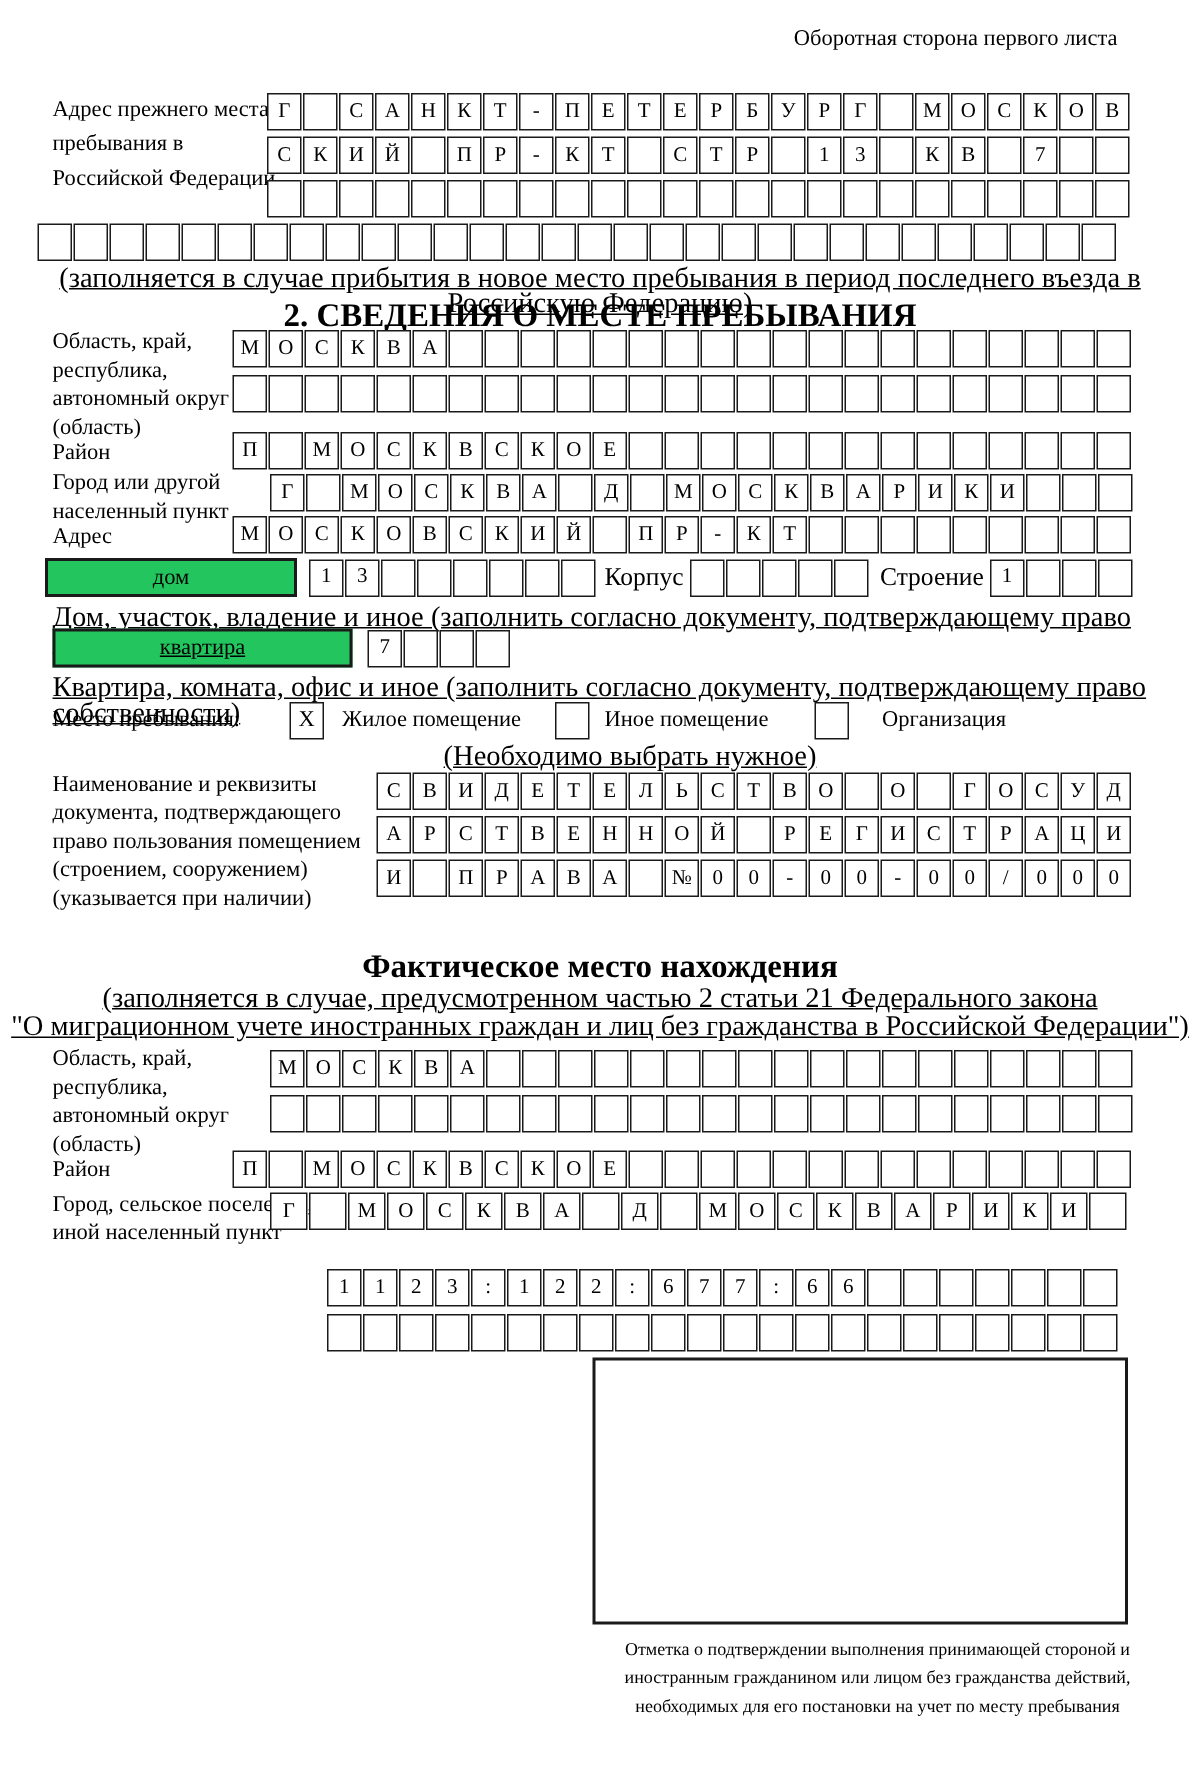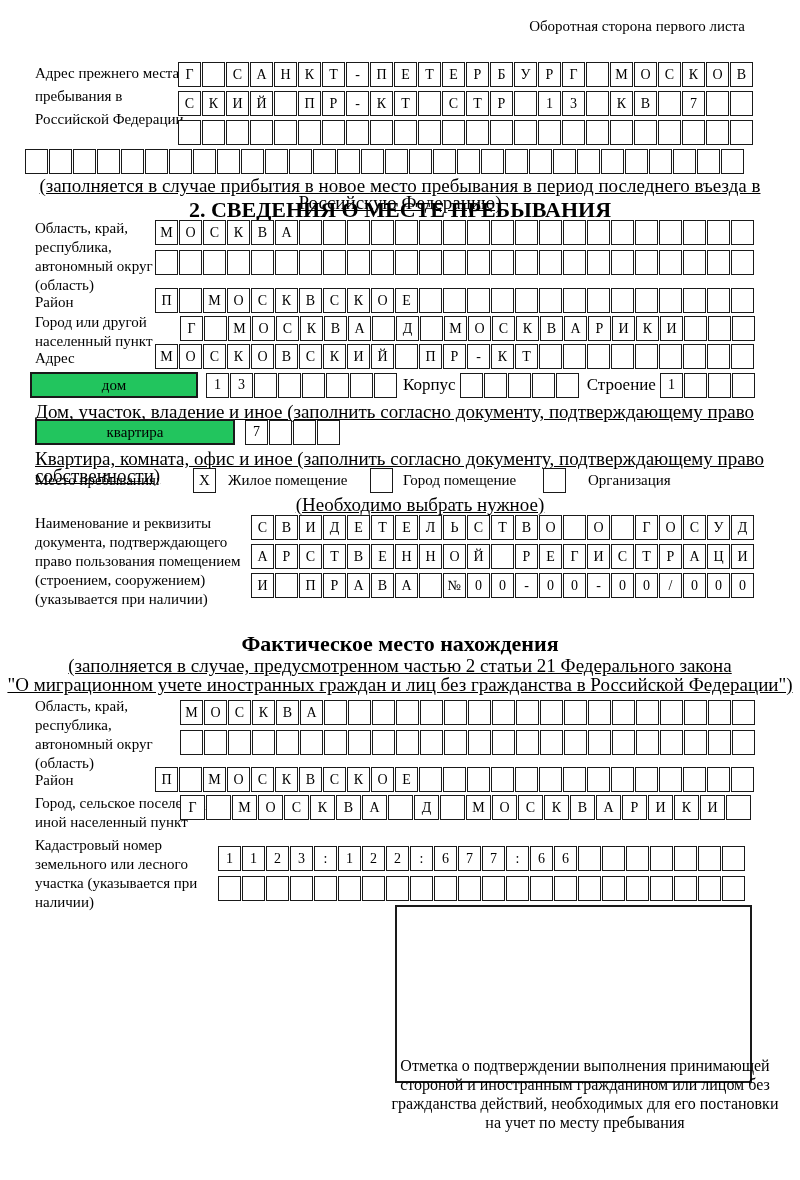--- a/index.html
+++ b/index.html
@@ -16,36 +16,36 @@
         display:flex;align-items:center;justify-content:center;font-size:14px;flex:none;}
   .wide .cell{width:25px;}
   .bigbox{box-sizing:border-box;border:2px solid #1a1a1a;height:26px;display:flex;
           align-items:center;justify-content:center;font-size:15px;flex:none;background:#22c55e;}
   .hrow{position:absolute;display:flex;align-items:center;}
   .hlbl{font-size:17px;flex:none;}
   .chk{position:absolute;box-sizing:border-box;width:23px;height:25px;border:1.8px solid #1a1a1a;
        display:flex;align-items:center;justify-content:center;font-size:15px;background:#fff;}
   .stamp{position:absolute;left:395px;top:905px;width:357px;height:178px;border:2px solid #1a1a1a;
          box-sizing:border-box;background:#fff;}
-  .stampnote{position:absolute;left:385px;top:1056px;width:400px;text-align:center;
-             font-size:16px;line-height:19px;}
+  .stampnote{position:absolute;left:385px;top:1090px;width:400px;text-align:center;
+             font-size:12px;line-height:19px;}
   
   .p-prev-label{left:35px;top:62px;width:150px;line-height:23px;}
   .p-prev-r1{left:178px;top:62px;} .p-prev-r2{left:178px;top:91px;} .p-prev-r3{left:178px;top:120px;}
   .p-prev-full{left:25px;top:149px;}
   .p-note1{top:177px;}
   .p-s2title{top:197px;}
   .p-reg-label{left:35px;top:219px;width:140px;}
   .p-reg-r1{left:155px;top:220px;} .p-reg-r2{left:155px;top:250px;}
   .p-dis-label{left:35px;top:293px;} .p-dis-row{left:155px;top:288px;}
   .p-city-label{left:35px;top:313px;width:152px;} .p-city-row{left:180px;top:316px;}
   .p-str-label{left:35px;top:349px;} .p-str-row{left:155px;top:344px;}
   .p-house{left:30px;top:372px;}
   .g8{margin-right:8px;} .g6{margin-right:6px;} .g4{margin-right:4px;}
-  .w-dom{width:168px;margin-right:8px;} .w-kv{width:200px;margin-right:10px;}
+  .w-dom{width:168px;margin-right:8px;} .w-kv{width:200px;margin-right:10px;text-decoration:underline;}
   .p-housenote{left:35px;top:403px;}
   .p-apt{left:35px;top:419px;}
   .p-aptnote{left:35px;top:450px;}
   .p-stay-label{left:35px;top:471px;}
   .p-chk1{left:193px;top:468px;} .p-opt1{left:228px;top:471px;text-align:center;}
   .p-chk2{left:370px;top:468px;} .p-opt2{left:403px;top:471px;}
   .p-chk3{left:543px;top:468px;} .p-opt3{left:588px;top:471px;}
   .p-staynote{left:180px;top:496px;width:480px;text-align:center;}
   .p-doc-label{left:35px;top:514px;width:222px;}
   .p-doc-r1{left:251px;top:515px;} .p-doc-r2{left:251px;top:544px;} .p-doc-r3{left:251px;top:573px;}
@@ -360,21 +360,21 @@
         <div class="cell"></div>
         <div class="cell"></div>
       </div>
   </div>
   <div class="note p-aptnote">Квартира, комната, офис и иное (заполнить согласно документу, подтверждающему право собственности)</div>
 
   <div class="lbl p-stay-label">Место пребывания:</div>
   <div class="chk p-chk1">X</div>
   <div class="lbl p-opt1">Жилое помещение</div>
   <div class="chk p-chk2"></div>
-  <div class="lbl p-opt2">Город помещение</div>
+  <div class="lbl p-opt2">Иное помещение</div>
   <div class="chk p-chk3"></div>
   <div class="lbl p-opt3">Организация</div>
   <div class="note p-staynote">(Необходимо выбрать нужное)</div>
 
   <div class="lbl p-doc-label">Наименование и реквизиты документа, подтверждающего право пользования помещением (строением, сооружением) (указывается при наличии)</div>
   <div class="cells p-doc-r1">
       <div class="cell">С</div>
       <div class="cell">В</div>
       <div class="cell">И</div>
       <div class="cell">Д</div>
@@ -549,21 +549,20 @@
       <div class="cell">К</div>
       <div class="cell">В</div>
       <div class="cell">А</div>
       <div class="cell">Р</div>
       <div class="cell">И</div>
       <div class="cell">К</div>
       <div class="cell">И</div>
       <div class="cell"></div>
     </div>
 
-  <div class="lbl p-cad-label">Кадастровый номер земельного или лесного участка (указывается при наличии)</div>
   <div class="cells p-cad-r1">
       <div class="cell">1</div>
       <div class="cell">1</div>
       <div class="cell">2</div>
       <div class="cell">3</div>
       <div class="cell">:</div>
       <div class="cell">1</div>
       <div class="cell">2</div>
       <div class="cell">2</div>
       <div class="cell">:</div>

